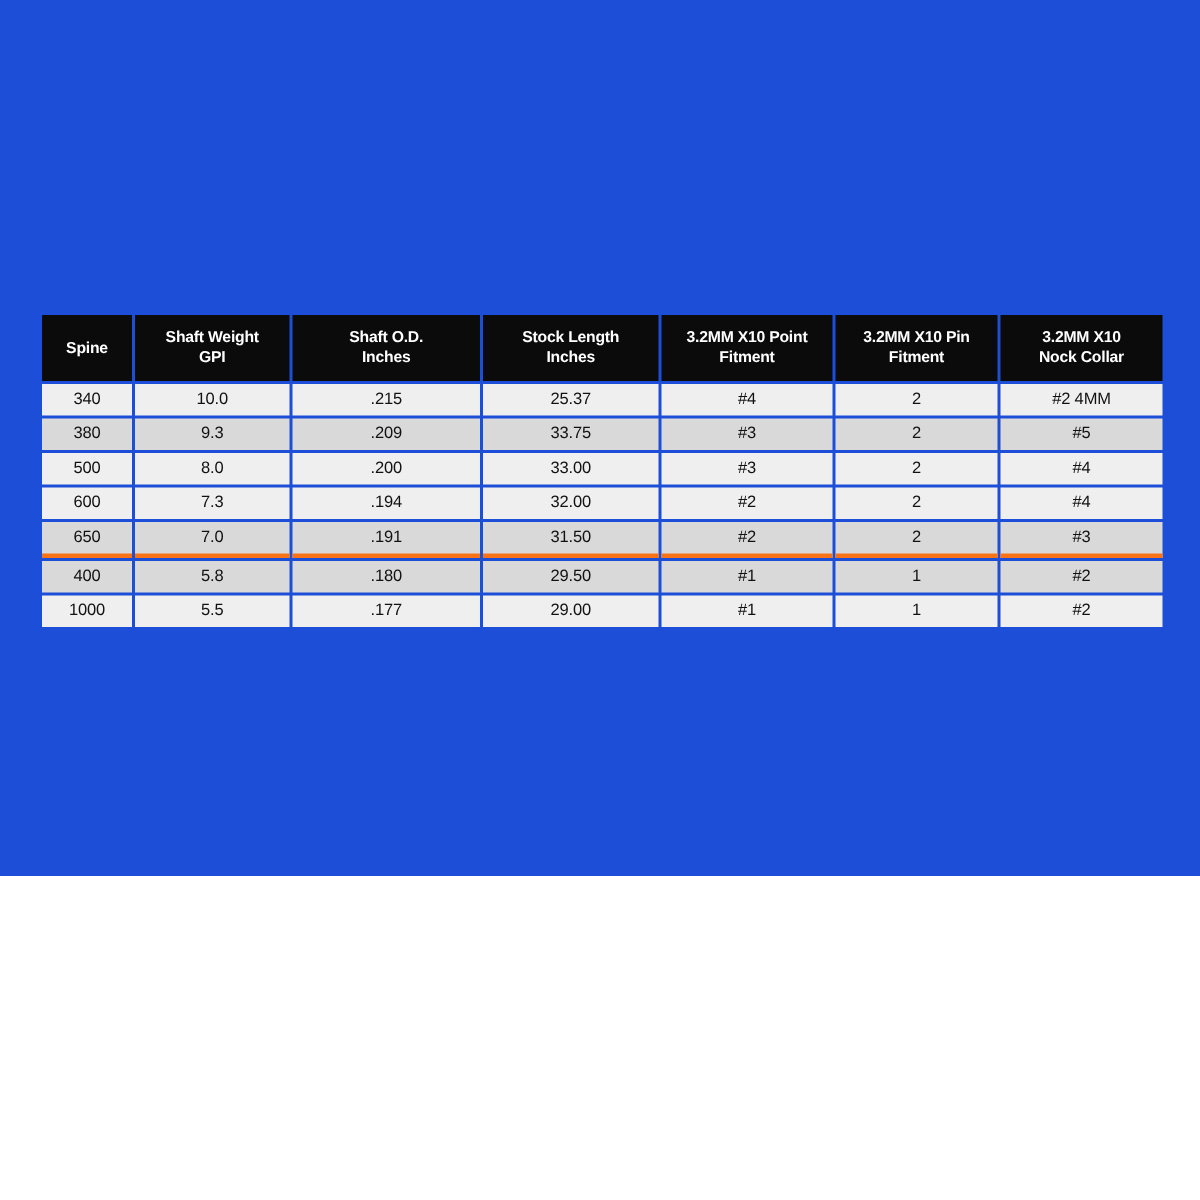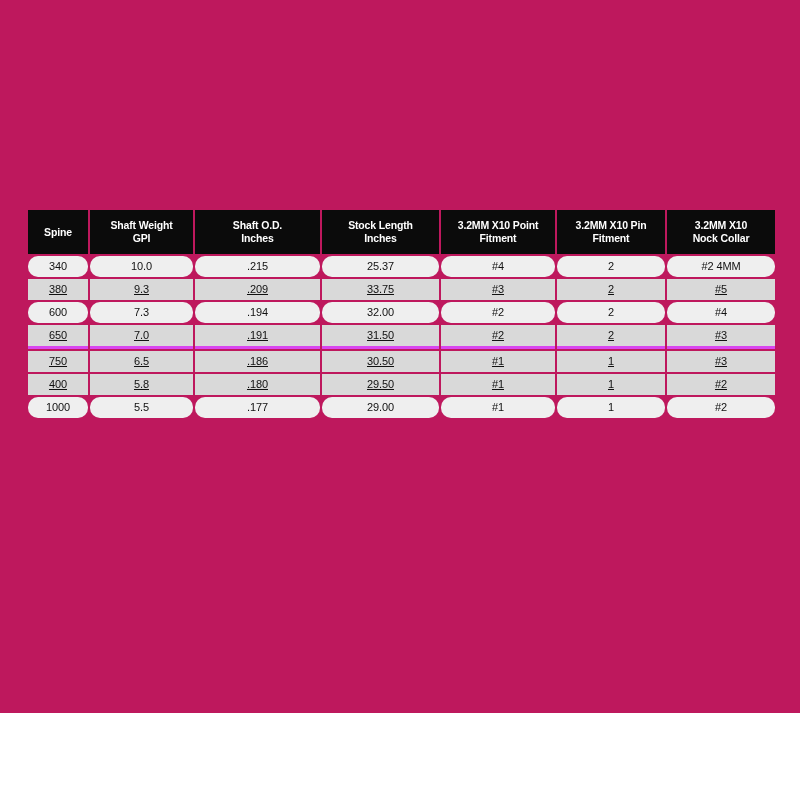--- a/index.html
+++ b/index.html
@@ -10,22 +10,22 @@
   body {
     width: 800px;
     height: 800px;
     font-family: "Liberation Sans", sans-serif;
     -webkit-font-smoothing: antialiased;
   }
 
   #page {
     position: relative;
     width: 800px;
-    height: 713px;
-    background: #be185d;
+    height: 584px;
+    background: #1d4ed8;
     overflow: hidden;
   }
 
   #spec-table {
     position: absolute;
     left: 26px;
     top: 208px;
     width: 749px;
     border-collapse: separate;
     border-spacing: 2px 2px;
@@ -53,25 +53,25 @@
     font-weight: 400;
     color: #111111;
     text-align: center;
     vertical-align: middle;
     height: 21px;
     padding: 0 3px;
     letter-spacing: -0.1px;
     line-height: 1;
   }
 
-  tr.row-light td { background: #efefef; border-radius: 10px; }
-  tr.row-dark  td { background: #d9d9d9; text-decoration: underline; }
+  tr.row-light td { background: #efefef; }
+  tr.row-dark  td { background: #d9d9d9; }
 
   
-  tr.group-break td { border-bottom: 3px solid #d946ef; }
+  tr.group-break td { border-bottom: 3px solid #f97316; }
 
   
   col.c0 { width: 60px; }
   col.c1 { width: 103px; }
   col.c2 { width: 125px; }
   col.c3 { width: 117px; }
   col.c4 { width: 114px; }
   col.c5 { width: 108px; }
   col.c6 { width: 108px; }
 </style>
@@ -114,44 +114,44 @@
         <tr class="row-dark">
           <td>380</td>
           <td>9.3</td>
           <td>.209</td>
           <td>33.75</td>
           <td>#3</td>
           <td>2</td>
           <td>#5</td>
         </tr>
         <tr class="row-light">
+          <td>500</td>
+          <td>8.0</td>
+          <td>.200</td>
+          <td>33.00</td>
+          <td>#3</td>
+          <td>2</td>
+          <td>#4</td>
+        </tr>
+        <tr class="row-light">
           <td>600</td>
           <td>7.3</td>
           <td>.194</td>
           <td>32.00</td>
           <td>#2</td>
           <td>2</td>
           <td>#4</td>
         </tr>
         <tr class="row-dark group-break">
           <td>650</td>
           <td>7.0</td>
           <td>.191</td>
           <td>31.50</td>
           <td>#2</td>
           <td>2</td>
-          <td>#3</td>
-        </tr>
-        <tr class="row-dark">
-          <td>750</td>
-          <td>6.5</td>
-          <td>.186</td>
-          <td>30.50</td>
-          <td>#1</td>
-          <td>1</td>
           <td>#3</td>
         </tr>
         <tr class="row-dark">
           <td>400</td>
           <td>5.8</td>
           <td>.180</td>
           <td>29.50</td>
           <td>#1</td>
           <td>1</td>
           <td>#2</td>

